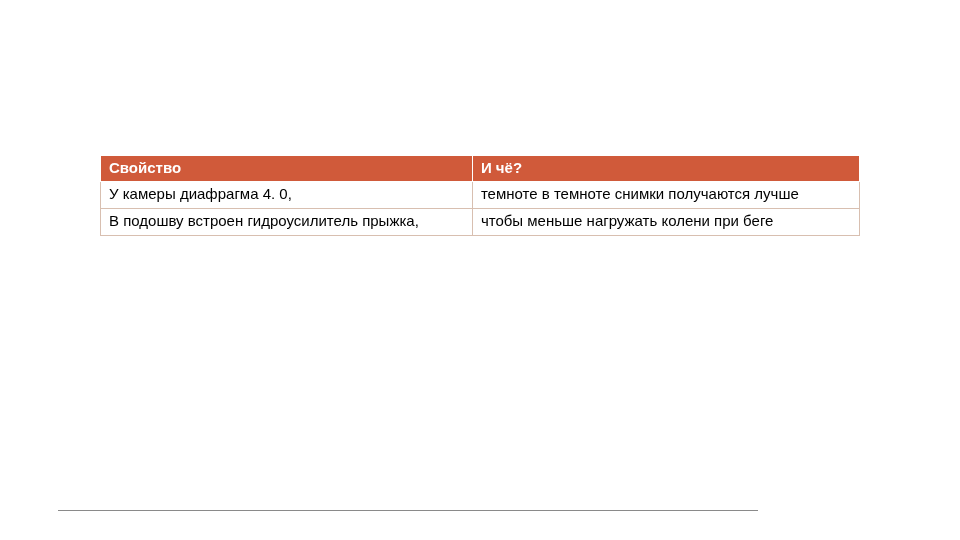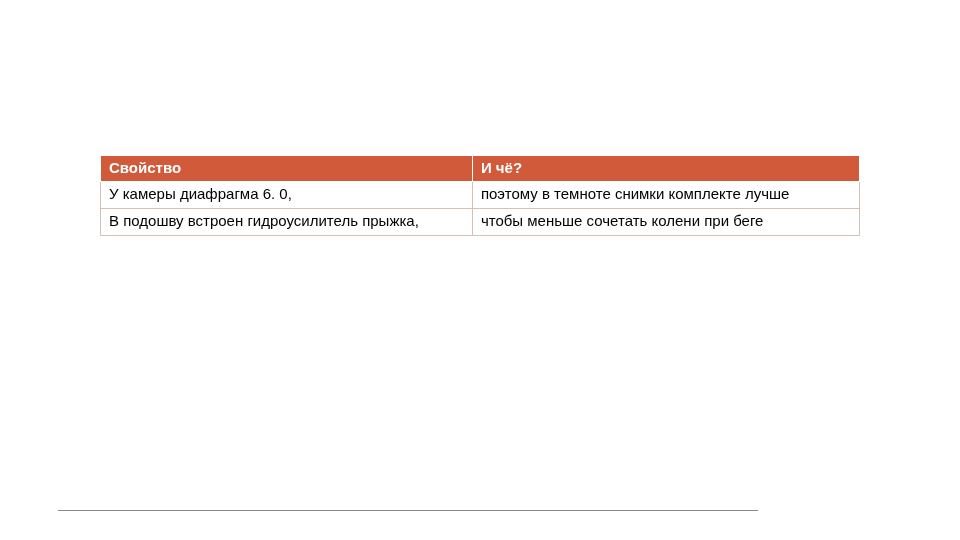--- a/index.html
+++ b/index.html
@@ -75,25 +75,25 @@
           <col class="col2">
       </colgroup>
       <thead>
         <tr>
           <th>Свойство</th>
           <th>И чё?</th>
         </tr>
       </thead>
       <tbody>
         <tr class="first-data">
-          <td>У камеры диафрагма 6. 0,</td>
-          <td>поэтому в темноте снимки комплекте лучше</td>
+          <td>У камеры диафрагма 4. 0,</td>
+          <td>темноте в темноте снимки получаются лучше</td>
         </tr>
         <tr>
           <td>В подошву встроен гидроусилитель прыжка,</td>
-          <td>чтобы меньше сочетать колени при беге</td>
+          <td>чтобы меньше нагружать колени при беге</td>
         </tr>
       </tbody>
     </table>
   </div>
 
   <div class="hr-line"></div>
 </div>
 
 </body></html>

